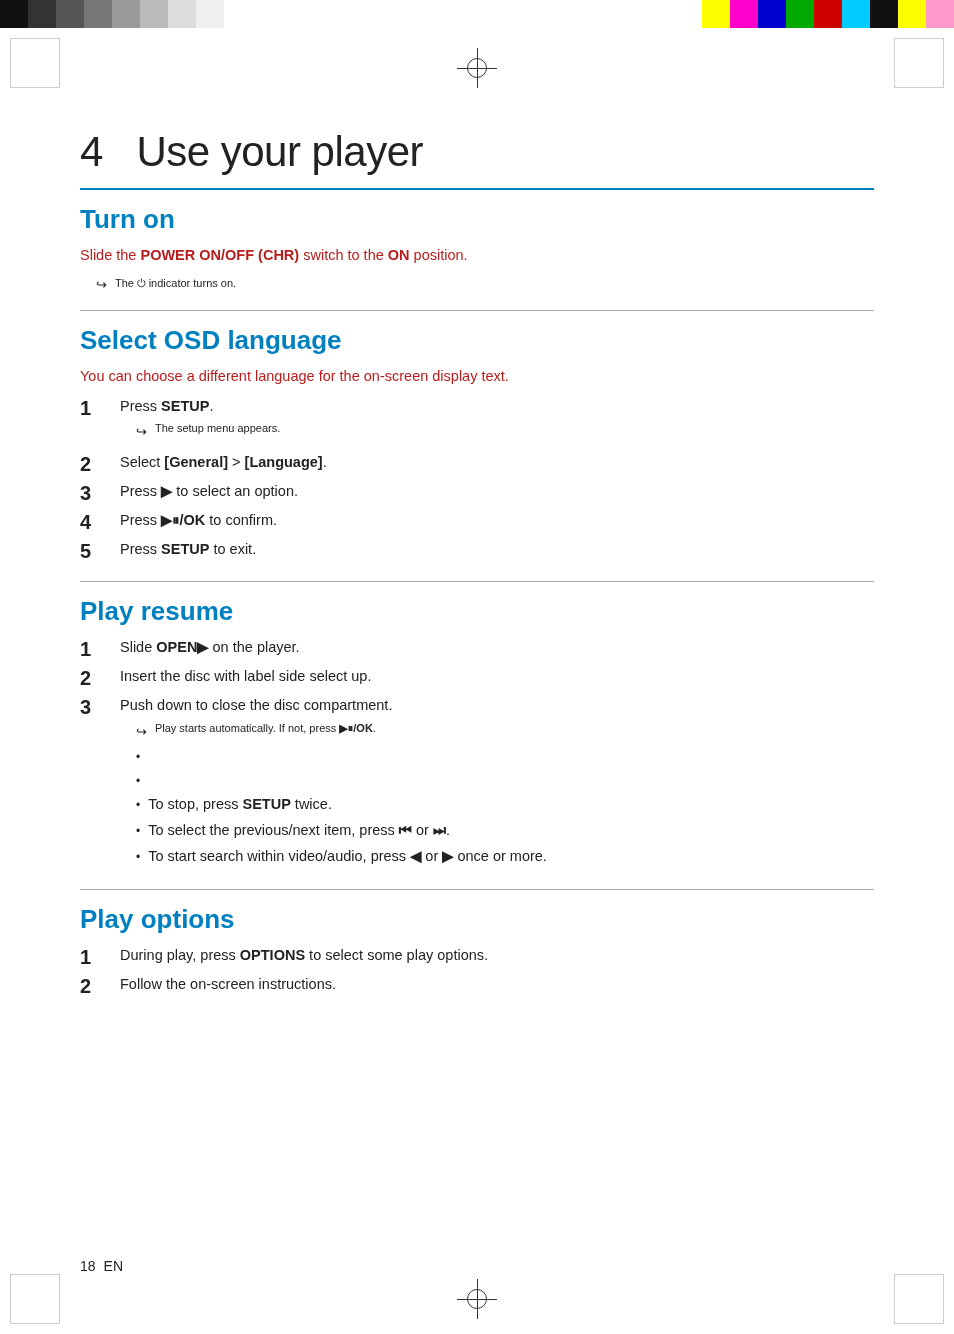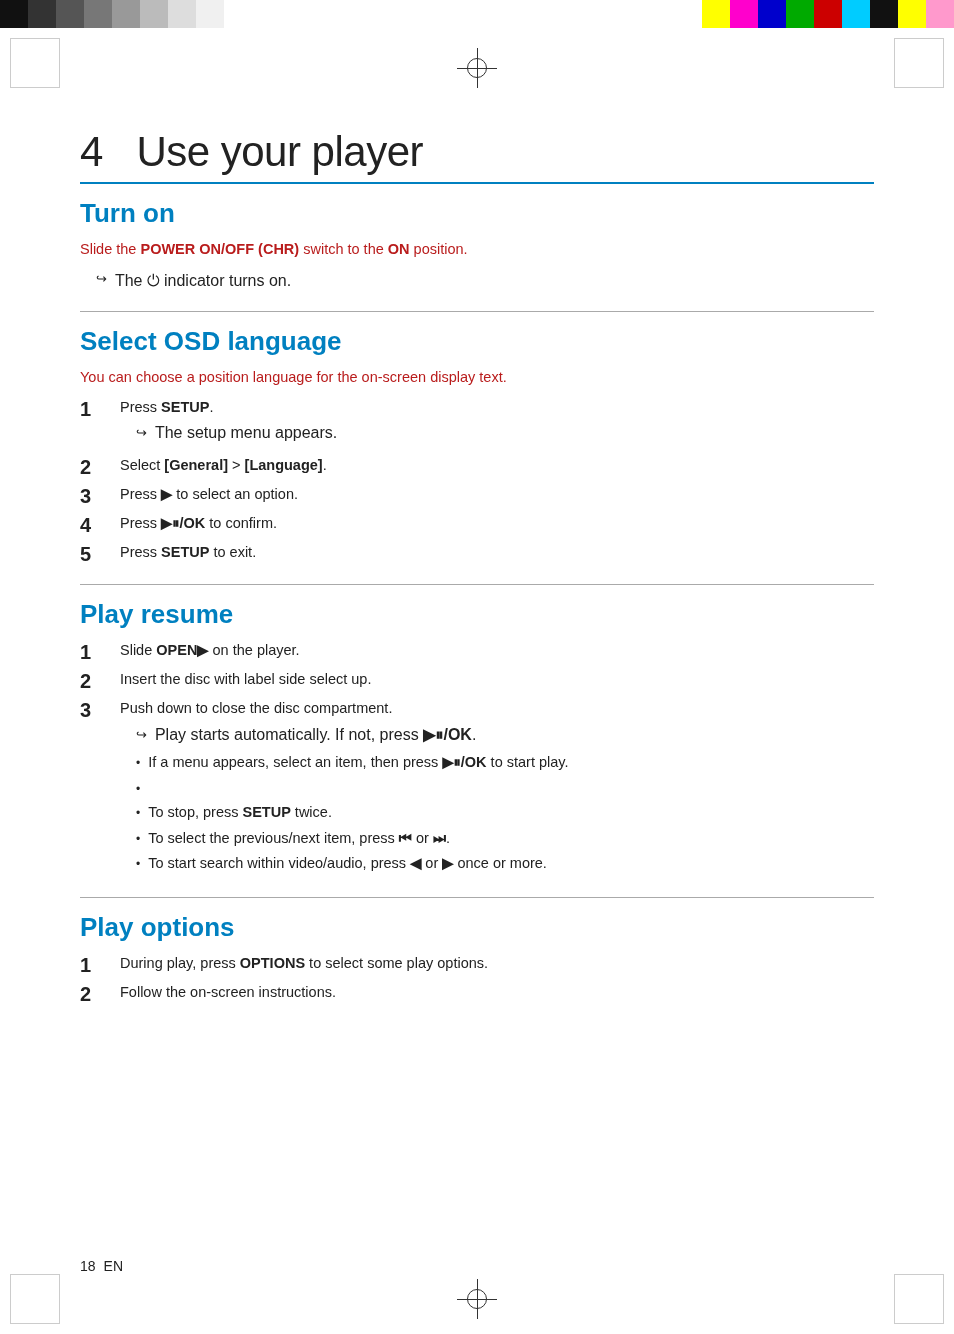--- a/index.html
+++ b/index.html
@@ -88,21 +88,21 @@
     
     .main-content {
       padding: 20px 80px 60px 80px;
     }
 
     
     .chapter-heading {
       font-size: 42px;
       font-weight: 300;
       color: #222;
-      margin-bottom: 6px;
+      margin-bottom: 12px;
       letter-spacing: -0.5px;
     }
 
     .chapter-heading span.chapter-num {
       font-size: 42px;
       font-weight: 300;
     }
 
     hr.section-divider {
       border: none;
@@ -141,21 +141,21 @@
     }
 
     .arrow-symbol {
       font-size: 13px;
       margin-right: 8px;
       margin-top: 2px;
       color: #222;
     }
 
     .arrow-text {
-      font-size: 16px;
+      font-size: 11px;
       line-height: 1.5;
     }
 
     
     .numbered-list {
       list-style: none;
       padding: 0;
       margin: 0 0 8px 0;
     }
 
@@ -317,21 +317,21 @@
     <div class="arrow-indent">
       <span class="arrow-symbol">↪</span>
       <span class="arrow-text">The ⏻ indicator turns on.</span>
     </div>
   </div>
 
   <hr class="thin-divider">
 
   <div>
     <h2 class="section-heading">Select OSD language</h2>
-    <p class="body-text">You can choose a position language for the on-screen display text.</p>
+    <p class="body-text">You can choose a different language for the on-screen display text.</p>
 
     <ol class="numbered-list">
       <li>
         <span class="num">1</span>
         <div class="list-content">
           Press <b>SETUP</b>.
           <div class="sub-indent arrow-indent">
             <span class="arrow-symbol">↪</span>
             <span class="arrow-text">The setup menu appears.</span>
           </div>
@@ -386,21 +386,20 @@
         <span class="num">3</span>
         <div class="list-content">
           Push down to close the disc compartment.
           <div class="sub-indent arrow-indent">
             <span class="arrow-symbol">↪</span>
             <span class="arrow-text">Play starts automatically. If not, press <b>▶⏸/OK</b>.</span>
           </div>
           <ul class="bullet-list">
             <li>
               <span class="bullet-sym">•</span>
-              <span>If a menu appears, select an item, then press <b>▶⏸/OK</b> to start play.</span>
             </li>
             <li>
               <span class="bullet-sym">•</span>
             </li>
             <li>
               <span class="bullet-sym">•</span>
               <span>To stop, press <b>SETUP</b> twice.</span>
             </li>
             <li>
               <span class="bullet-sym">•</span>

